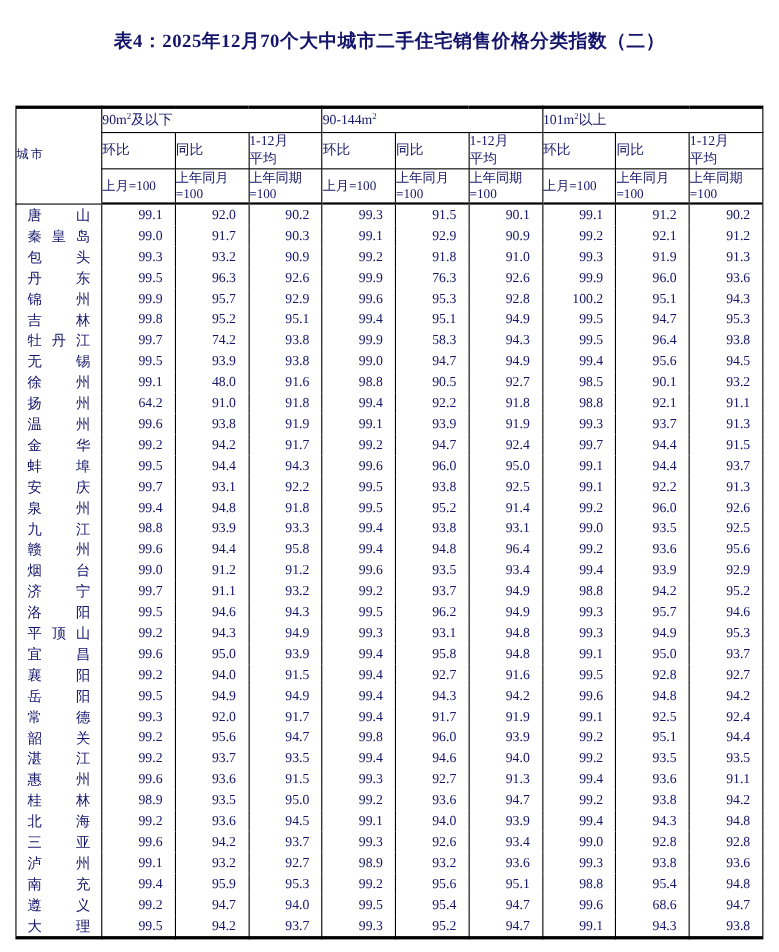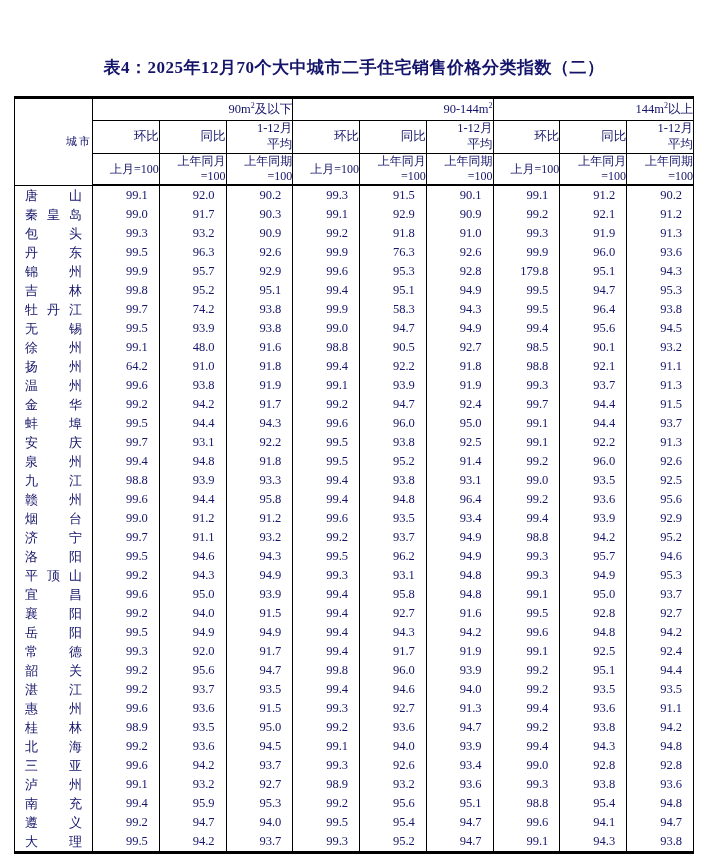--- a/index.html
+++ b/index.html
@@ -6,33 +6,32 @@
   * { margin:0; padding:0; box-sizing:border-box; }
   html,body { background:#fff; }
   body {
     width:708px; height:865px; position:relative; overflow:hidden;
     font-family:"Liberation Serif","DejaVu Serif",serif; color:var(--txt);
   }
   .title {
     position:absolute; top:26px; left:0; width:708px;
     text-align:center; font-size:17px; font-weight:bold; color:var(--txt);
     letter-spacing:0.5px;
-    margin-top:30px;
   }
   table.idx {
     position:absolute; left:14px; top:96px; width:680px;
     border-collapse:collapse; table-layout:fixed;
     border-top:3px solid var(--border);
     border-bottom:3px solid var(--border);
   }
   col.c-city { width:78px; }
   thead th {
     border:1px solid var(--border);
     font-weight:normal; font-size:12.5px; line-height:1.25;
-    text-align:right; vertical-align:middle; color:var(--txt);
+    text-align:left; vertical-align:middle; color:var(--txt);
   }
   thead tr.r1 th { height:23px; }
   thead tr.r2 th { height:33px; }
   thead tr.r3 th { height:28px; font-size:12px; }
   thead tr.r3 th { border-bottom:2px solid var(--border); }
   thead th .ln { display:block; }
   thead sup { font-size:8px; line-height:0; }
   th.city-head { font-size:11px; letter-spacing:2px; }
   tbody tr { height:19px; }
   tbody td {
@@ -57,21 +56,21 @@
 <table class="idx">
   <colgroup>
     <col class="c-city">
     <col span="9">
   </colgroup>
   <thead>
     <tr class="r1">
       <th class="city-head" rowspan="3">城市</th>
       <th colspan="3"><span>90m</span><sup>2</sup><span>及以下</span></th>
       <th colspan="3"><span>90-144m</span><sup>2</sup><span></span></th>
-      <th colspan="3"><span>144m</span><sup>2</sup><span>以上</span></th>
+      <th colspan="3"><span>101m</span><sup>2</sup><span>以上</span></th>
     </tr>
     <tr class="r2">
       <th>
           <span class="ln">环比</span>
           <span class="ln"></span>
         </th>
       <th>
           <span class="ln">同比</span>
           <span class="ln"></span>
         </th>
@@ -219,21 +218,21 @@
             <span>锦</span>
             <span>州</span>
           </div>
         </th>
         <td>99.9</td>
         <td>95.7</td>
         <td>92.9</td>
         <td>99.6</td>
         <td>95.3</td>
         <td>92.8</td>
-        <td>179.8</td>
+        <td>100.2</td>
         <td>95.1</td>
         <td>94.3</td>
       </tr>
       <tr>
         <th class="city-cell">
           <div class="city-wrap">
             <span>吉</span>
             <span>林</span>
           </div>
         </th>
@@ -715,21 +714,21 @@
             <span>义</span>
           </div>
         </th>
         <td>99.2</td>
         <td>94.7</td>
         <td>94.0</td>
         <td>99.5</td>
         <td>95.4</td>
         <td>94.7</td>
         <td>99.6</td>
-        <td>94.1</td>
+        <td>68.6</td>
         <td>94.7</td>
       </tr>
       <tr>
         <th class="city-cell">
           <div class="city-wrap">
             <span>大</span>
             <span>理</span>
           </div>
         </th>
         <td>99.5</td>

